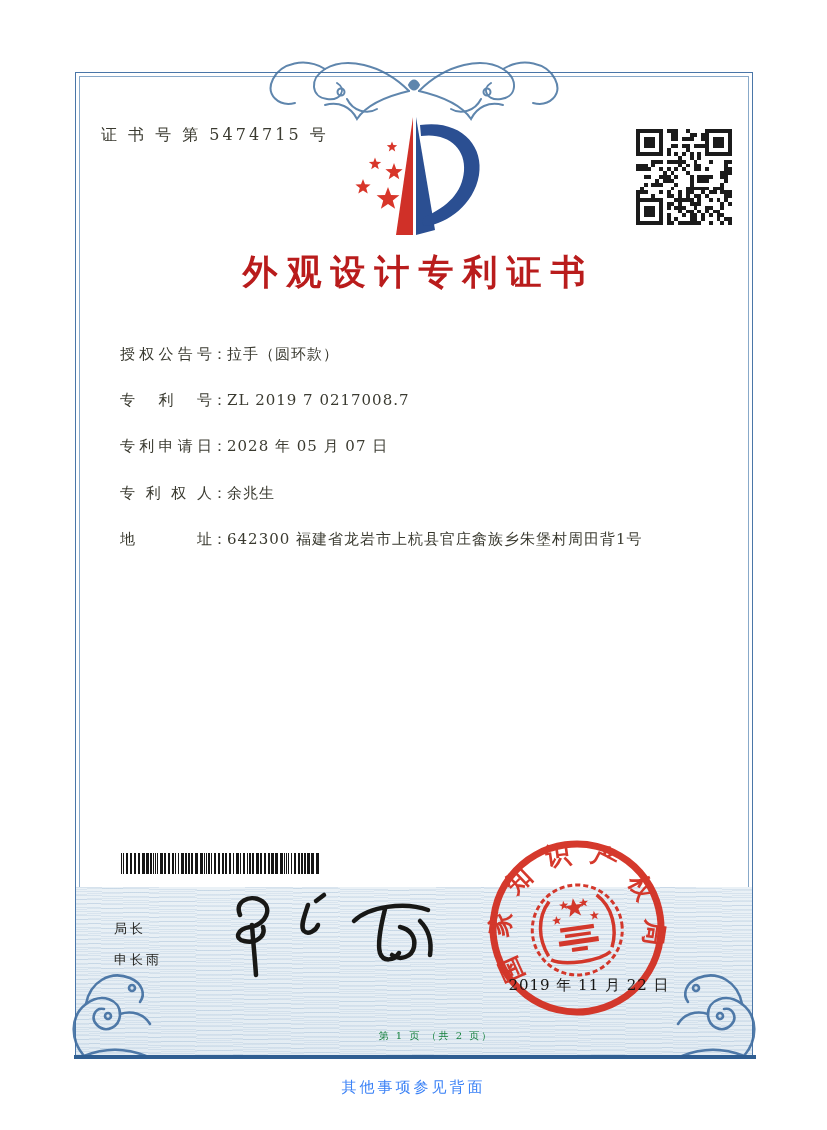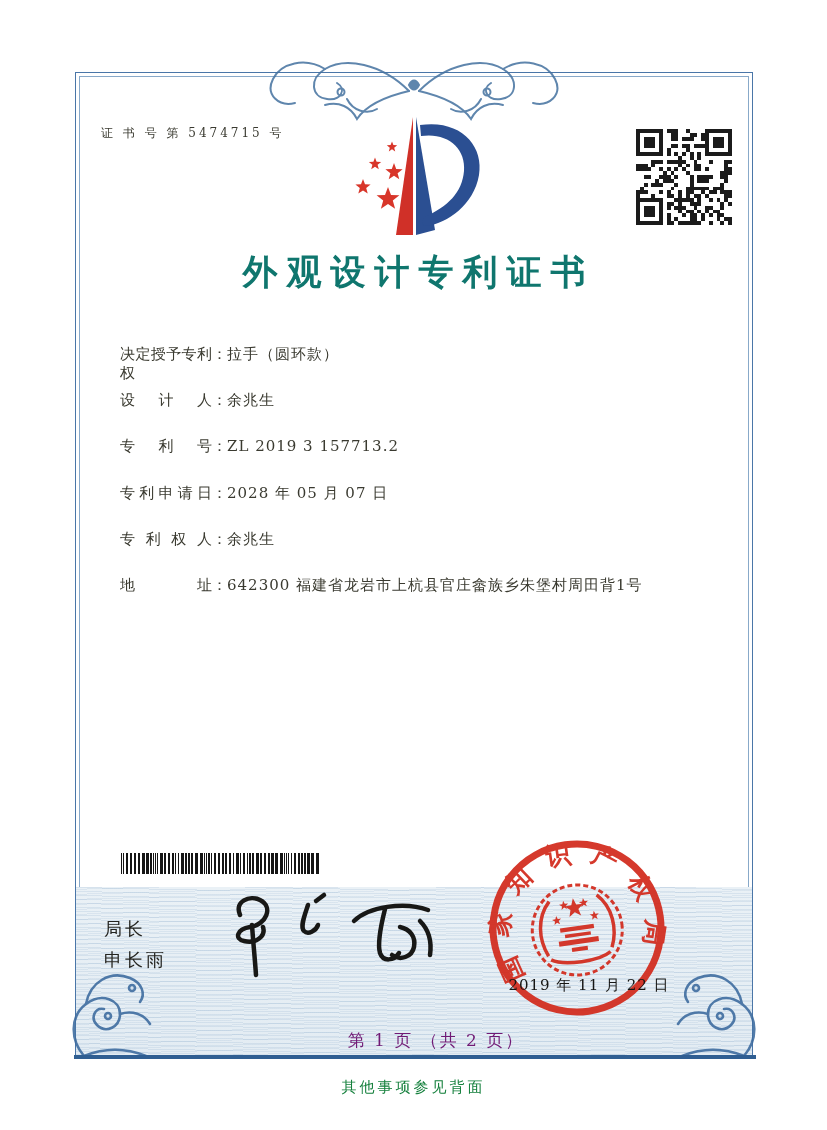--- a/index.html
+++ b/index.html
@@ -8,26 +8,26 @@
 
   
   .frame { position:absolute; left:75px; top:72px; width:678px; height:985px;
            border:1.5px solid #4a76a8; background:#fff; }
   .frame::before { content:""; position:absolute; inset:3px; border:1px solid #88a9c9;
                    border-bottom:none; pointer-events:none; }
   .bottom-rule { position:absolute; left:-2px; bottom:-3px; width:682px; height:4px;
                  background:#2f5e92; }
 
   
-  .cert-number { position:absolute; left:25px; top:52px; font-size:12px;
+  .cert-number { position:absolute; left:25px; top:52px; font-size:16px;
                  letter-spacing:3px; color:#3a3a30; }
   .logo { position:absolute; left:262px; top:38px; width:154px; height:132px; }
   .qr { position:absolute; left:560px; top:56px; width:96px; height:96px; background:#fff; }
   .title { position:absolute; left:0; top:176px; width:100%; text-align:center;
-           font-size:35px; font-weight:700; color:#0f766e; letter-spacing:9px;
+           font-size:35px; font-weight:700; color:#b91c1c; letter-spacing:9px;
            text-indent:9px; }
 
   
   .rows { position:absolute; left:44px; top:272px; width:596px; }
   .row { position:relative; height:46.2px; font-size:15px; color:#3a3a30; }
   .flabel { display:inline-block; width:92px; text-align:justify; text-align-last:justify;
             vertical-align:top; }
   .colon { display:inline-block; }
   .fvalue { letter-spacing:1px;text-align:center; }
   .second { position:absolute; left:306px; top:0; }
@@ -39,38 +39,38 @@
 
   
   .barcode { position:absolute; left:45px; top:780px; width:200px; height:21px; }
 
   
   .band { position:absolute; left:0; bottom:0; width:100%; height:169px;
           background:
             repeating-linear-gradient( 1.2deg, rgba(110,150,190,.16) 0 1px, rgba(255,255,255,0) 1px 4px),
             repeating-linear-gradient(-1.6deg, rgba(110,150,190,.13) 0 1px, rgba(255,255,255,0) 1px 5px),
             linear-gradient(#eaf1f6,#e3ecf3); }
-  .director { position:absolute; left:28px; top:840px; font-size:18px; color:#242420;
+  .director { position:absolute; left:38px; top:840px; font-size:13px; color:#242420;
               letter-spacing:3px; line-height:31px; }
   .signature { position:absolute; left:128px; top:812px; width:252px; height:96px; }
   .stamp { position:absolute; left:410px; top:764px; width:182px; height:182px;
            transform:rotate(-8deg); opacity:.92; }
   .stamp-date { position:absolute; left:418px; top:903px; width:190px; text-align:center;
                 font-size:15px; color:#161614; letter-spacing:1px; z-index:5; }
   .page-indicator { position:absolute; left:0; top:956px; width:100%; text-align:center;
-                    font-size:17px; color:#701a75; letter-spacing:2px;padding-left:44px; }
+                    font-size:10px; color:#15803d; letter-spacing:2px;padding-left:44px; }
   .flourish { position:absolute; bottom:-8px; width:104px; height:112px; }
   .flourish.bl { left:-14px; }
   .flourish.br { right:-14px; transform:scaleX(-1); }
   .ornament-top { position:absolute; left:50%; top:-22px; transform:translateX(-50%);
                   width:330px; height:76px; }
 
   
   .back-note { position:absolute; left:0; top:1078px; width:100%; text-align:center;
-               font-size:15px; color:#15803d; letter-spacing:3px; }
+               font-size:15px; color:#3b82f6; letter-spacing:3px; }
 </style>
 </head>
 <body>
 
 <div class="page">
 
   <div class="frame">
 
     <svg class="ornament-top" viewBox="0 0 330 76">
       <rect x="48" y="30" width="234" height="18" fill="#ffffff"></rect>
@@ -407,27 +407,24 @@
           <rect x="72.2" y="91.2" width="3.8" height="3.8"></rect>
           <rect x="83.6" y="91.2" width="3.8" height="3.8"></rect>
           <rect x="91.2" y="91.2" width="3.8" height="3.8"></rect>
         </g>
     </svg>
 
     <div class="title">外观设计专利证书</div>
 
     <div class="rows">
       <div class="row">
-        <span class="flabel">决定授予专利权</span><span class="colon">：</span><span class="fvalue">拉手（圆环款）</span>
+        <span class="flabel">授权公告号</span><span class="colon">：</span><span class="fvalue">拉手（圆环款）</span>
       </div>
       <div class="row">
-        <span class="flabel">设计人</span><span class="colon">：</span><span class="fvalue">余兆生</span>
-      </div>
-      <div class="row">
-        <span class="flabel">专利号</span><span class="colon">：</span><span class="fvalue">ZL 2019 3 157713.2</span>
+        <span class="flabel">专利号</span><span class="colon">：</span><span class="fvalue">ZL 2019 7 0217008.7</span>
       </div>
       <div class="row">
         <span class="flabel">专利申请日</span><span class="colon">：</span><span class="fvalue">2028 年 05 月 07 日</span>
       </div>
       <div class="row">
         <span class="flabel">专利权人</span><span class="colon">：</span><span class="fvalue">余兆生</span>
       </div>
       <div class="row">
         <span class="flabel">地址</span><span class="colon">：</span><span class="fvalue">642300 福建省龙岩市上杭县官庄畲族乡朱堡村周田背1号</span>
       </div>

